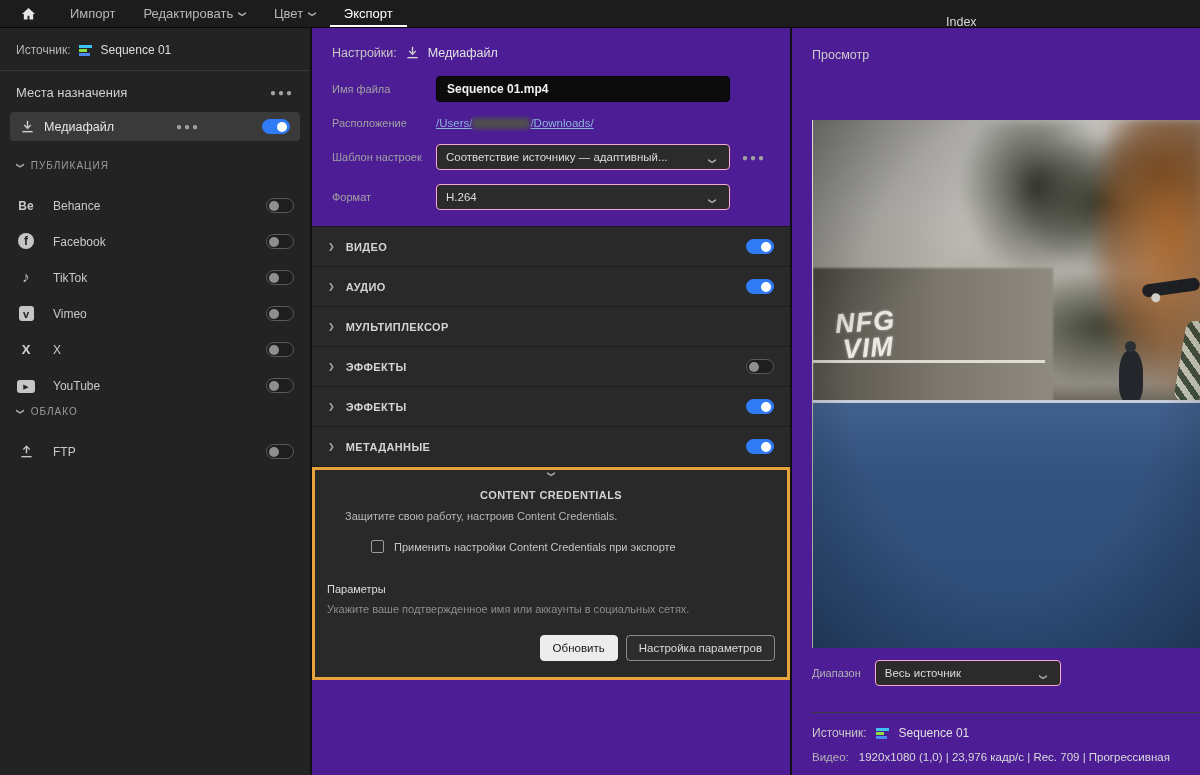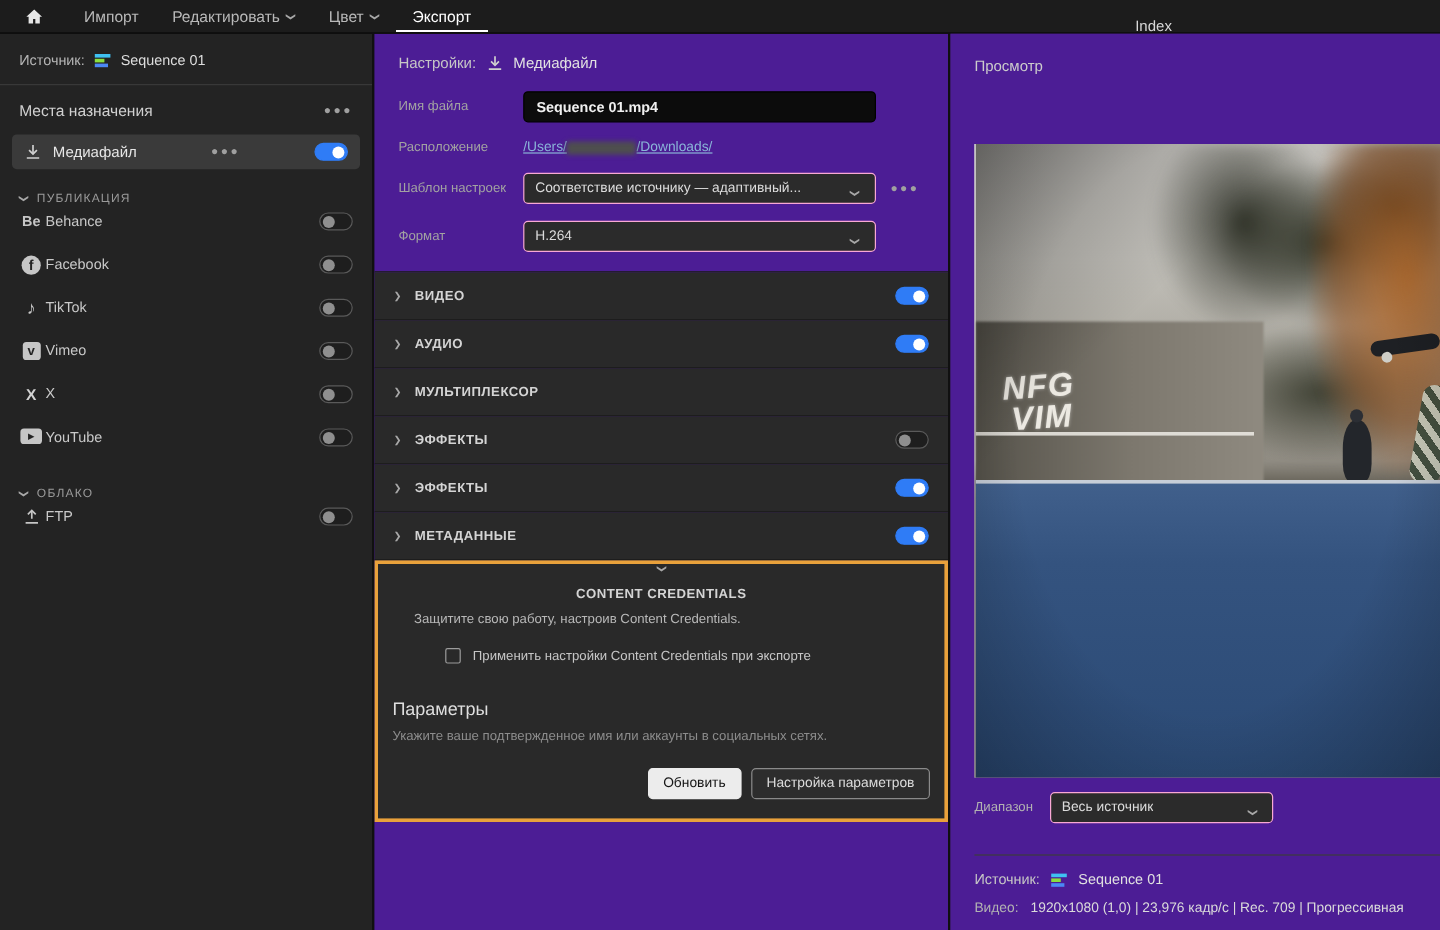--- a/index.html
+++ b/index.html
@@ -27,21 +27,21 @@
     border-bottom:1px solid #383838; }
   .src-label { font-size:12px; color:#b5b5b5; }
   .src-value { font-size:12px; color:#dedede; }
   .dest-header { display:flex; align-items:center; padding:14px 16px 8px; font-size:13px; color:#d0d0d0; }
   .more { margin-left:auto; font-size:10px; letter-spacing:2px; color:#a0a0a0; cursor:pointer; }
   .media-row { margin:4px 10px 6px; padding:7px 10px; background:#3a3a3a; border-radius:4px;
     display:flex; align-items:center; gap:9px; cursor:pointer; }
   .media-row .label { font-size:12.5px; color:#e6e6e6; }
   .group-header { display:flex; align-items:center; gap:7px; padding:13px 16px 6px;
     font-size:10px; letter-spacing:1px; color:#9a9a9a; cursor:pointer; }
-  .social-row { height:36px; display:flex; align-items:flex-start; gap:2px; padding:0 16px;
+  .social-row { height:36px; display:flex; align-items:flex-end; gap:17px; padding:0 16px;
     cursor:pointer; }
   .social-row .label { font-size:12px; color:#c9c9c9; }
   .s-icon { width:20px; display:flex; align-items:center; justify-content:center; flex:none; }
   .ic-be { font-size:12px; font-weight:bold; color:#c6c6c6; }
   .ic-fb { width:16px; height:16px; border-radius:50%; background:#c6c6c6; color:#232323;
     font-weight:bold; font-size:12px; display:flex; align-items:center; justify-content:center; }
   .ic-tt { font-size:15px; color:#c6c6c6; }
   .ic-vm { width:15px; height:15px; border-radius:3px; background:#c6c6c6; color:#232323;
     font-weight:bold; font-size:11px; display:flex; align-items:center; justify-content:center; }
   .ic-x  { font-size:13px; font-weight:bold; color:#d2d2d2; }
@@ -85,21 +85,21 @@
     padding:0 16px; border-bottom:1px solid #1b1b1b; cursor:pointer; }
   .section-row .slabel { font-size:11px; font-weight:bold; letter-spacing:.4px; color:#d4d4d4; }
 
   .cc-box { border:3px solid var(--highlight,#e9a13b); background:#292929; padding-bottom:14px; }
   .cc-header { height:38px; display:flex; align-items:center; gap:11px; padding:0 13px; cursor:pointer;flex-direction:column; }
   .cc-header .slabel { font-size:11px; font-weight:bold; letter-spacing:.4px; color:#d4d4d4; }
   .cc-desc { padding:2px 16px 16px 30px; font-size:11px; color:#b8b8b8; }
   .cc-check-row { display:flex; align-items:center; gap:10px; padding:2px 16px 22px 56px; cursor:pointer; }
   .checkbox { width:13px; height:13px; border:1px solid #9c9c9c; border-radius:2px; background:transparent; flex:none; }
   .cc-check-label { font-size:11px; color:#c6c6c6; }
-  .cc-params-title { padding:8px 16px 8px 12px; font-size:15px; color:#dedede; }
+  .cc-params-title { padding:8px 16px 8px 12px; font-size:11px; color:#dedede; }
   .cc-params-desc { padding:0 16px 18px 12px; font-size:11px; color:#8c8c8c; }
   .cc-buttons { display:flex; justify-content:flex-end; gap:8px; padding:2px 12px 2px; }
   .btn { height:26px; padding:0 12px; border-radius:4px; font-size:11.5px; cursor:pointer;
     display:flex; align-items:center; font-family:"Liberation Sans","DejaVu Sans",sans-serif; }
   .btn.light { background:#ececec; color:#161616; border:1px solid #ececec; }
   .btn.dark { background:#2d2d2d; color:#dcdcdc; border:1px solid #8a8a8a; }
 
   
   .preview-col { flex:1; background:#4c1d95; position:relative; overflow:hidden; }
   .preview-title { padding:20px 0 0 20px; font-size:12.5px; color:#cccccc; }

